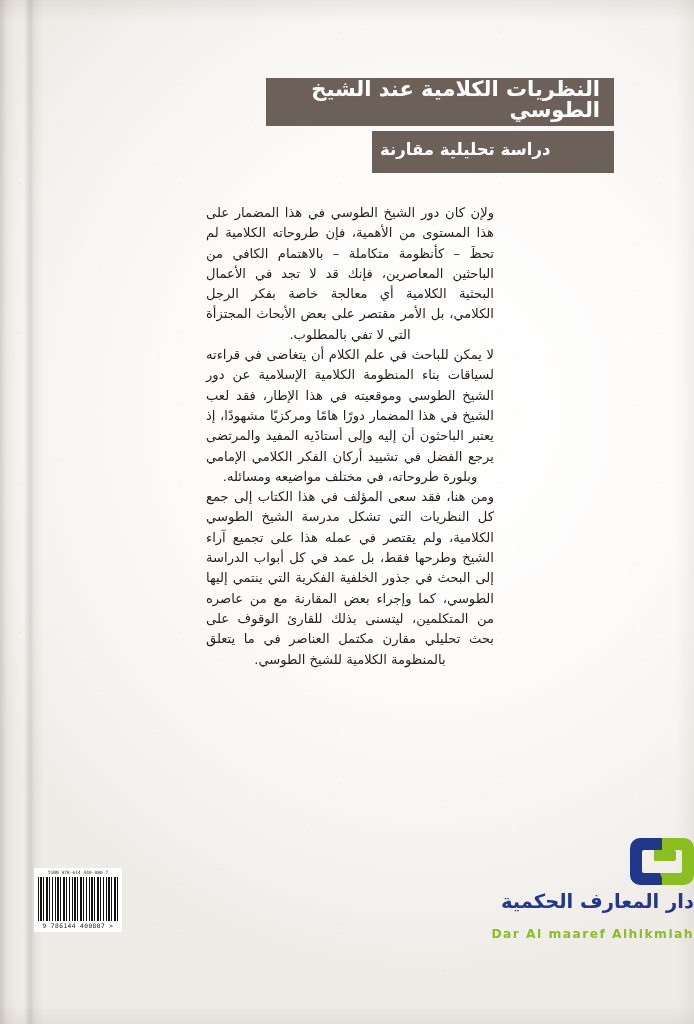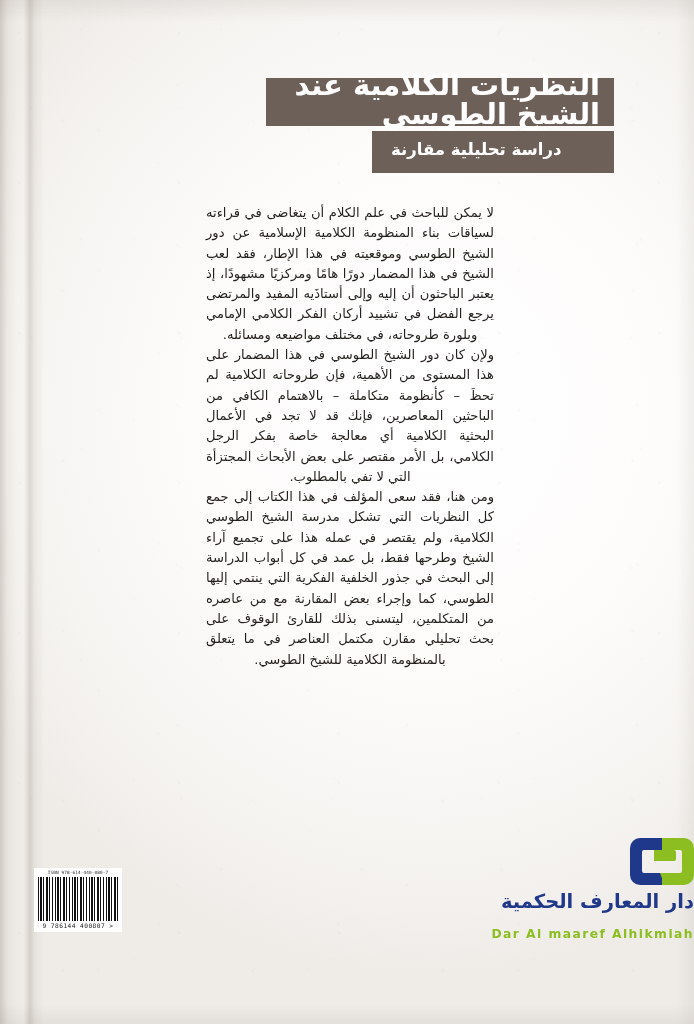--- a/index.html
+++ b/index.html
@@ -82,33 +82,33 @@
     box-sizing: border-box;
     text-shadow: 0 0 1px rgba(255,255,255,.22);
   }
 
   #title-banner {
     right: 80px;
     top: 78px;
     width: 348px;
     height: 48px;
     padding: 0 14px 4px 6px;
-    font-size: 29px;
+    font-size: 21px;
     font-weight: bold;
     letter-spacing: -0.2px;
     line-height: 1;
     align-items: center;
   }
 
   #subtitle-banner {
     right: 80px;
     top: 131px;
     width: 242px;
     height: 42px;
-    padding: 0 16px 3px 19px;
+    padding: 0 16px 3px 8px;
     font-size: 16.5px;
     font-weight: bold;
     line-height: 1;
   }
 
   
   #body-text {
     position: absolute;
     right: 200px;
     top: 203px;
@@ -215,22 +215,22 @@
 
   <div class="banner" id="title-banner">
     <span>النظريات الكلامية عند الشيخ الطوسي</span>
   </div>
 
   <div class="banner" id="subtitle-banner">
     <span>دراسة تحليلية مقارنة</span>
   </div>
 
   <div id="body-text">
+    <p>ولإن كان دور الشيخ الطوسي في هذا المضمار على هذا المستوى من الأهمية، فإن طروحاته الكلامية لم تحظَ – كأنظومة متكاملة – بالاهتمام الكافي من الباحثين المعاصرين، فإنك قد لا تجد في الأعمال البحثية الكلامية أي معالجة خاصة بفكر الرجل الكلامي، بل الأمر مقتصر على بعض الأبحاث المجتزأة التي لا تفي بالمطلوب.</p>
     <p>لا يمكن للباحث في علم الكلام أن يتغاضى في قراءته لسياقات بناء المنظومة الكلامية الإسلامية عن دور الشيخ الطوسي وموقعيته في هذا الإطار، فقد لعب الشيخ في هذا المضمار دورًا هامًا ومركزيًا مشهودًا، إذ يعتبر الباحثون أن إليه وإلى أستاذَيه المفيد والمرتضى يرجع الفضل في تشييد أركان الفكر الكلامي الإمامي وبلورة طروحاته، في مختلف مواضيعه ومسائله.</p>
-    <p>ولإن كان دور الشيخ الطوسي في هذا المضمار على هذا المستوى من الأهمية، فإن طروحاته الكلامية لم تحظَ – كأنظومة متكاملة – بالاهتمام الكافي من الباحثين المعاصرين، فإنك قد لا تجد في الأعمال البحثية الكلامية أي معالجة خاصة بفكر الرجل الكلامي، بل الأمر مقتصر على بعض الأبحاث المجتزأة التي لا تفي بالمطلوب.</p>
     <p>ومن هنا، فقد سعى المؤلف في هذا الكتاب إلى جمع كل النظريات التي تشكل مدرسة الشيخ الطوسي الكلامية، ولم يقتصر في عمله هذا على تجميع آراء الشيخ وطرحها فقط، بل عمد في كل أبواب الدراسة إلى البحث في جذور الخلفية الفكرية التي ينتمي إليها الطوسي، كما وإجراء بعض المقارنة مع من عاصره من المتكلمين، ليتسنى بذلك للقارئ الوقوف على بحث تحليلي مقارن مكتمل العناصر في ما يتعلق بالمنظومة الكلامية للشيخ الطوسي.</p>
   </div>
 
   <div id="publisher">
     <svg id="logo-mark" viewBox="0 0 64 47">
       <path d="M32 0 H10 A10 10 0 0 0 0 10 V37 A10 10 0 0 0 10 47 H32 V35 H14 A2 2 0 0 1 12 33 V14 A2 2 0 0 1 14 12 H32 Z" fill="#20388a"></path>
       <path d="M32 0 H54 A10 10 0 0 1 64 10 V37 A10 10 0 0 1 54 47 H32 V35 H50 A2 2 0 0 0 52 33 V14 A2 2 0 0 0 50 12 H32 Z" fill="#8cbe22"></path>
       <path d="M24 12 H44 A2 2 0 0 1 46 14 V21 A2 2 0 0 1 44 23 H24 Z" fill="#8cbe22"></path>
       <path d="M30 35 H36 L33 43 Z" fill="#8cbe22"></path>
     </svg>

